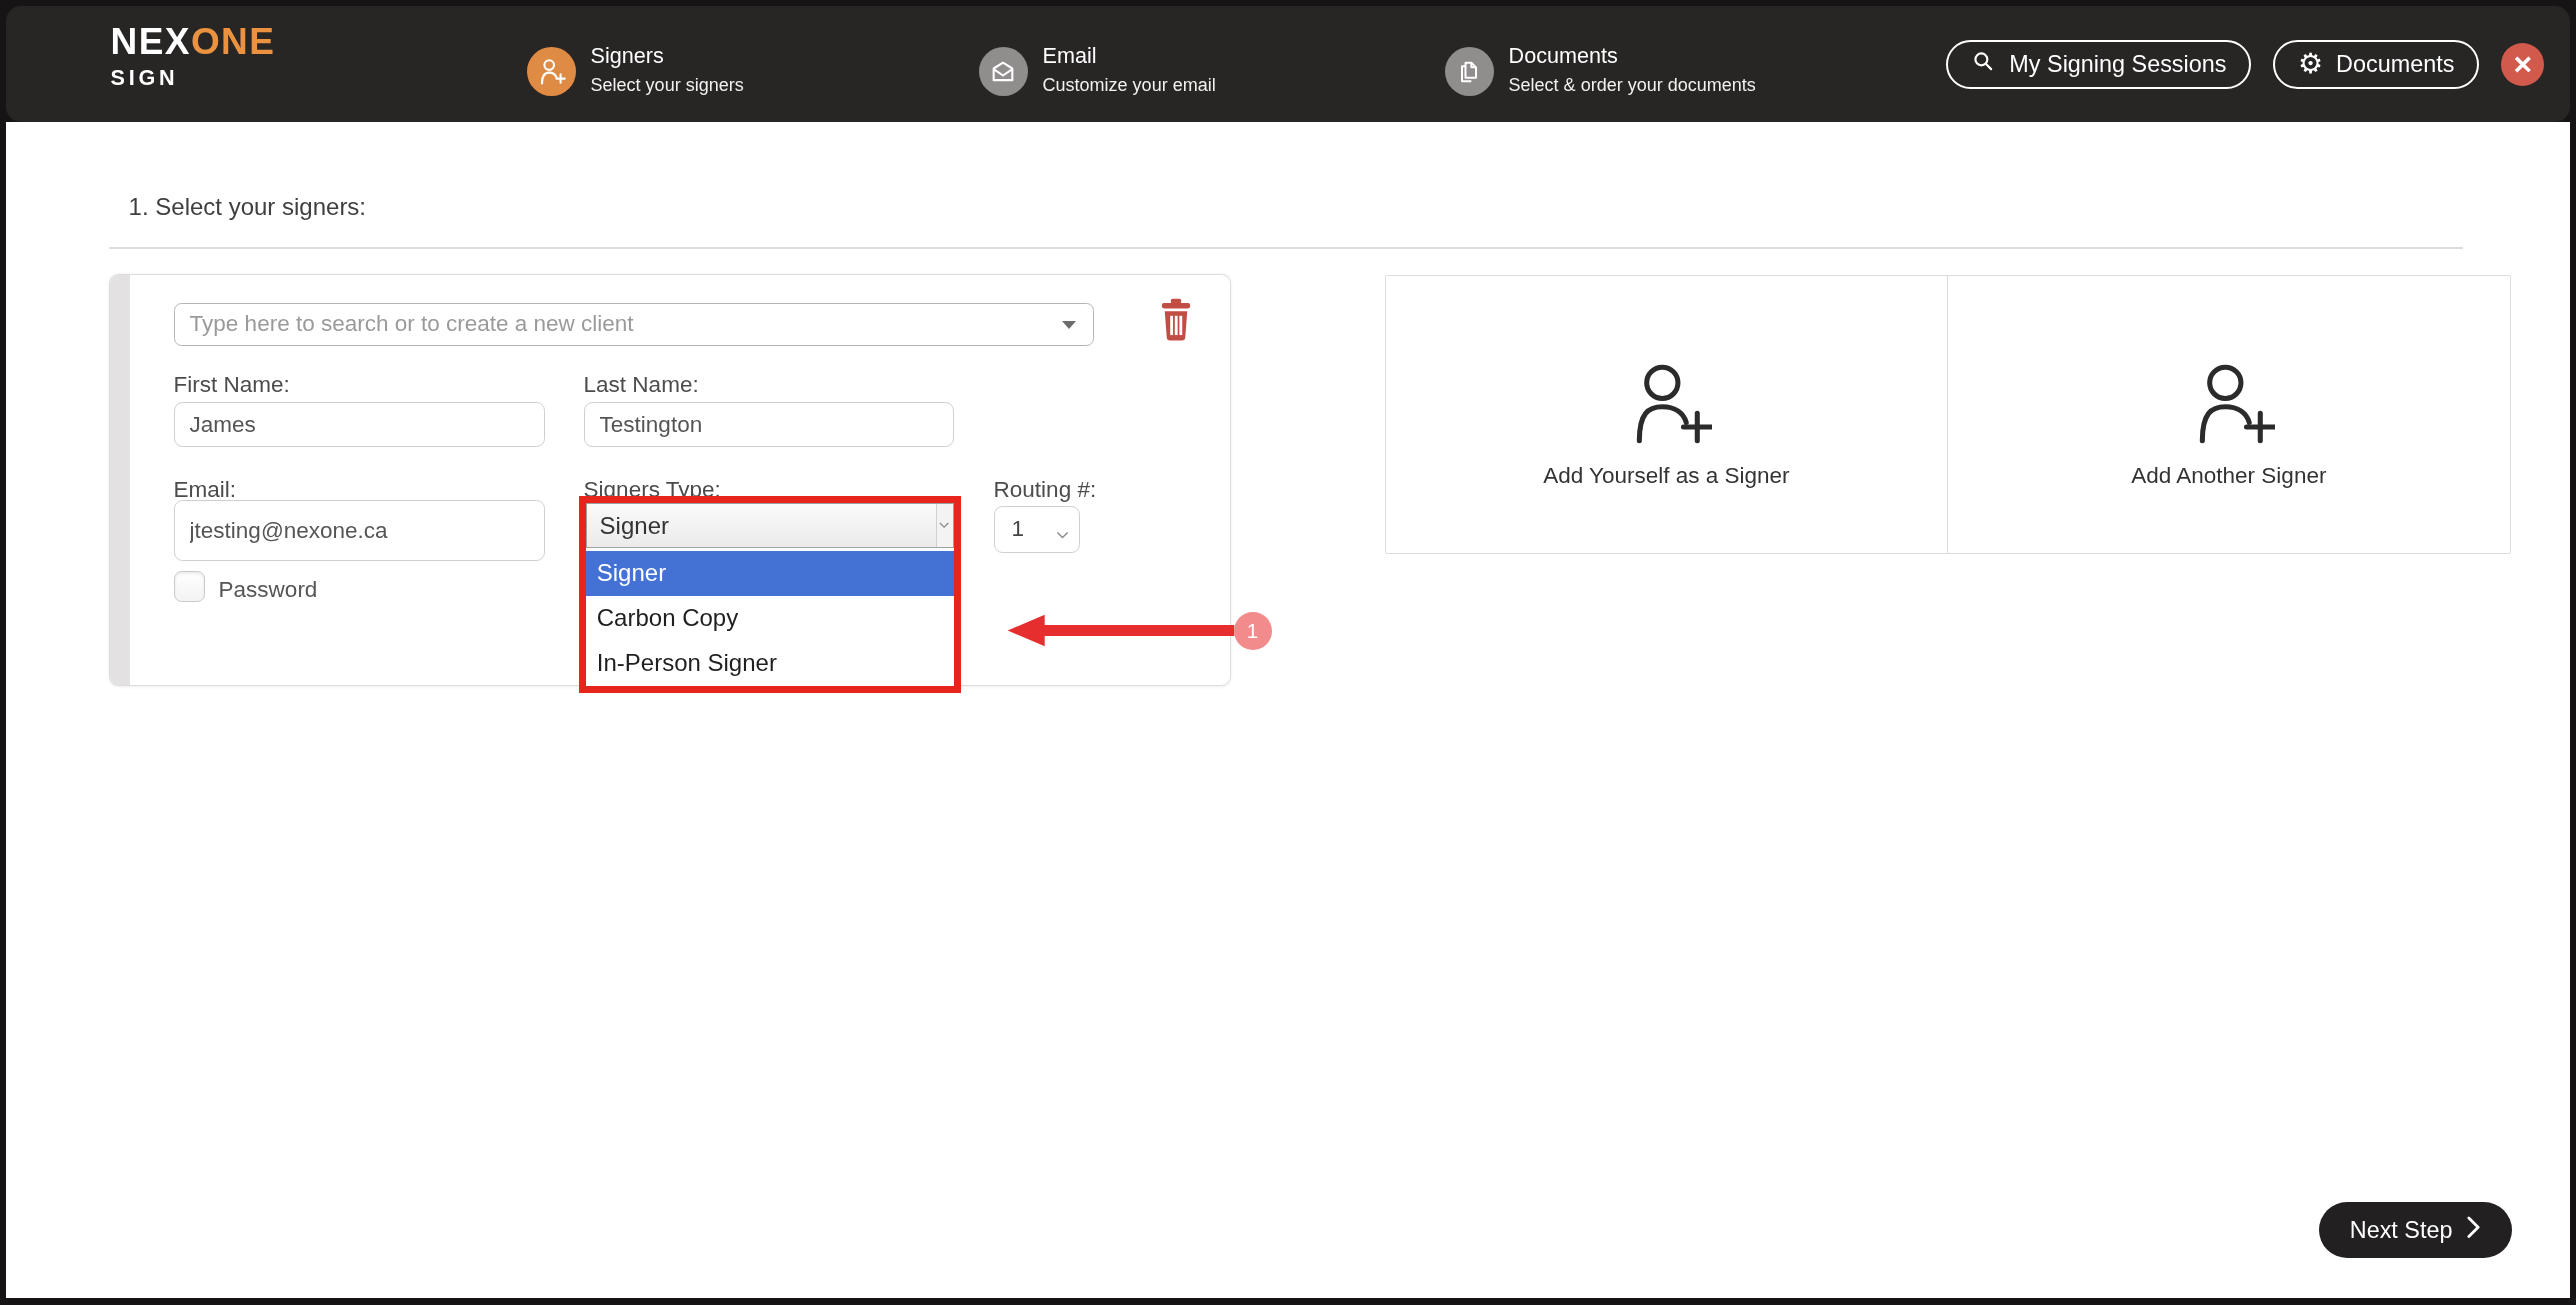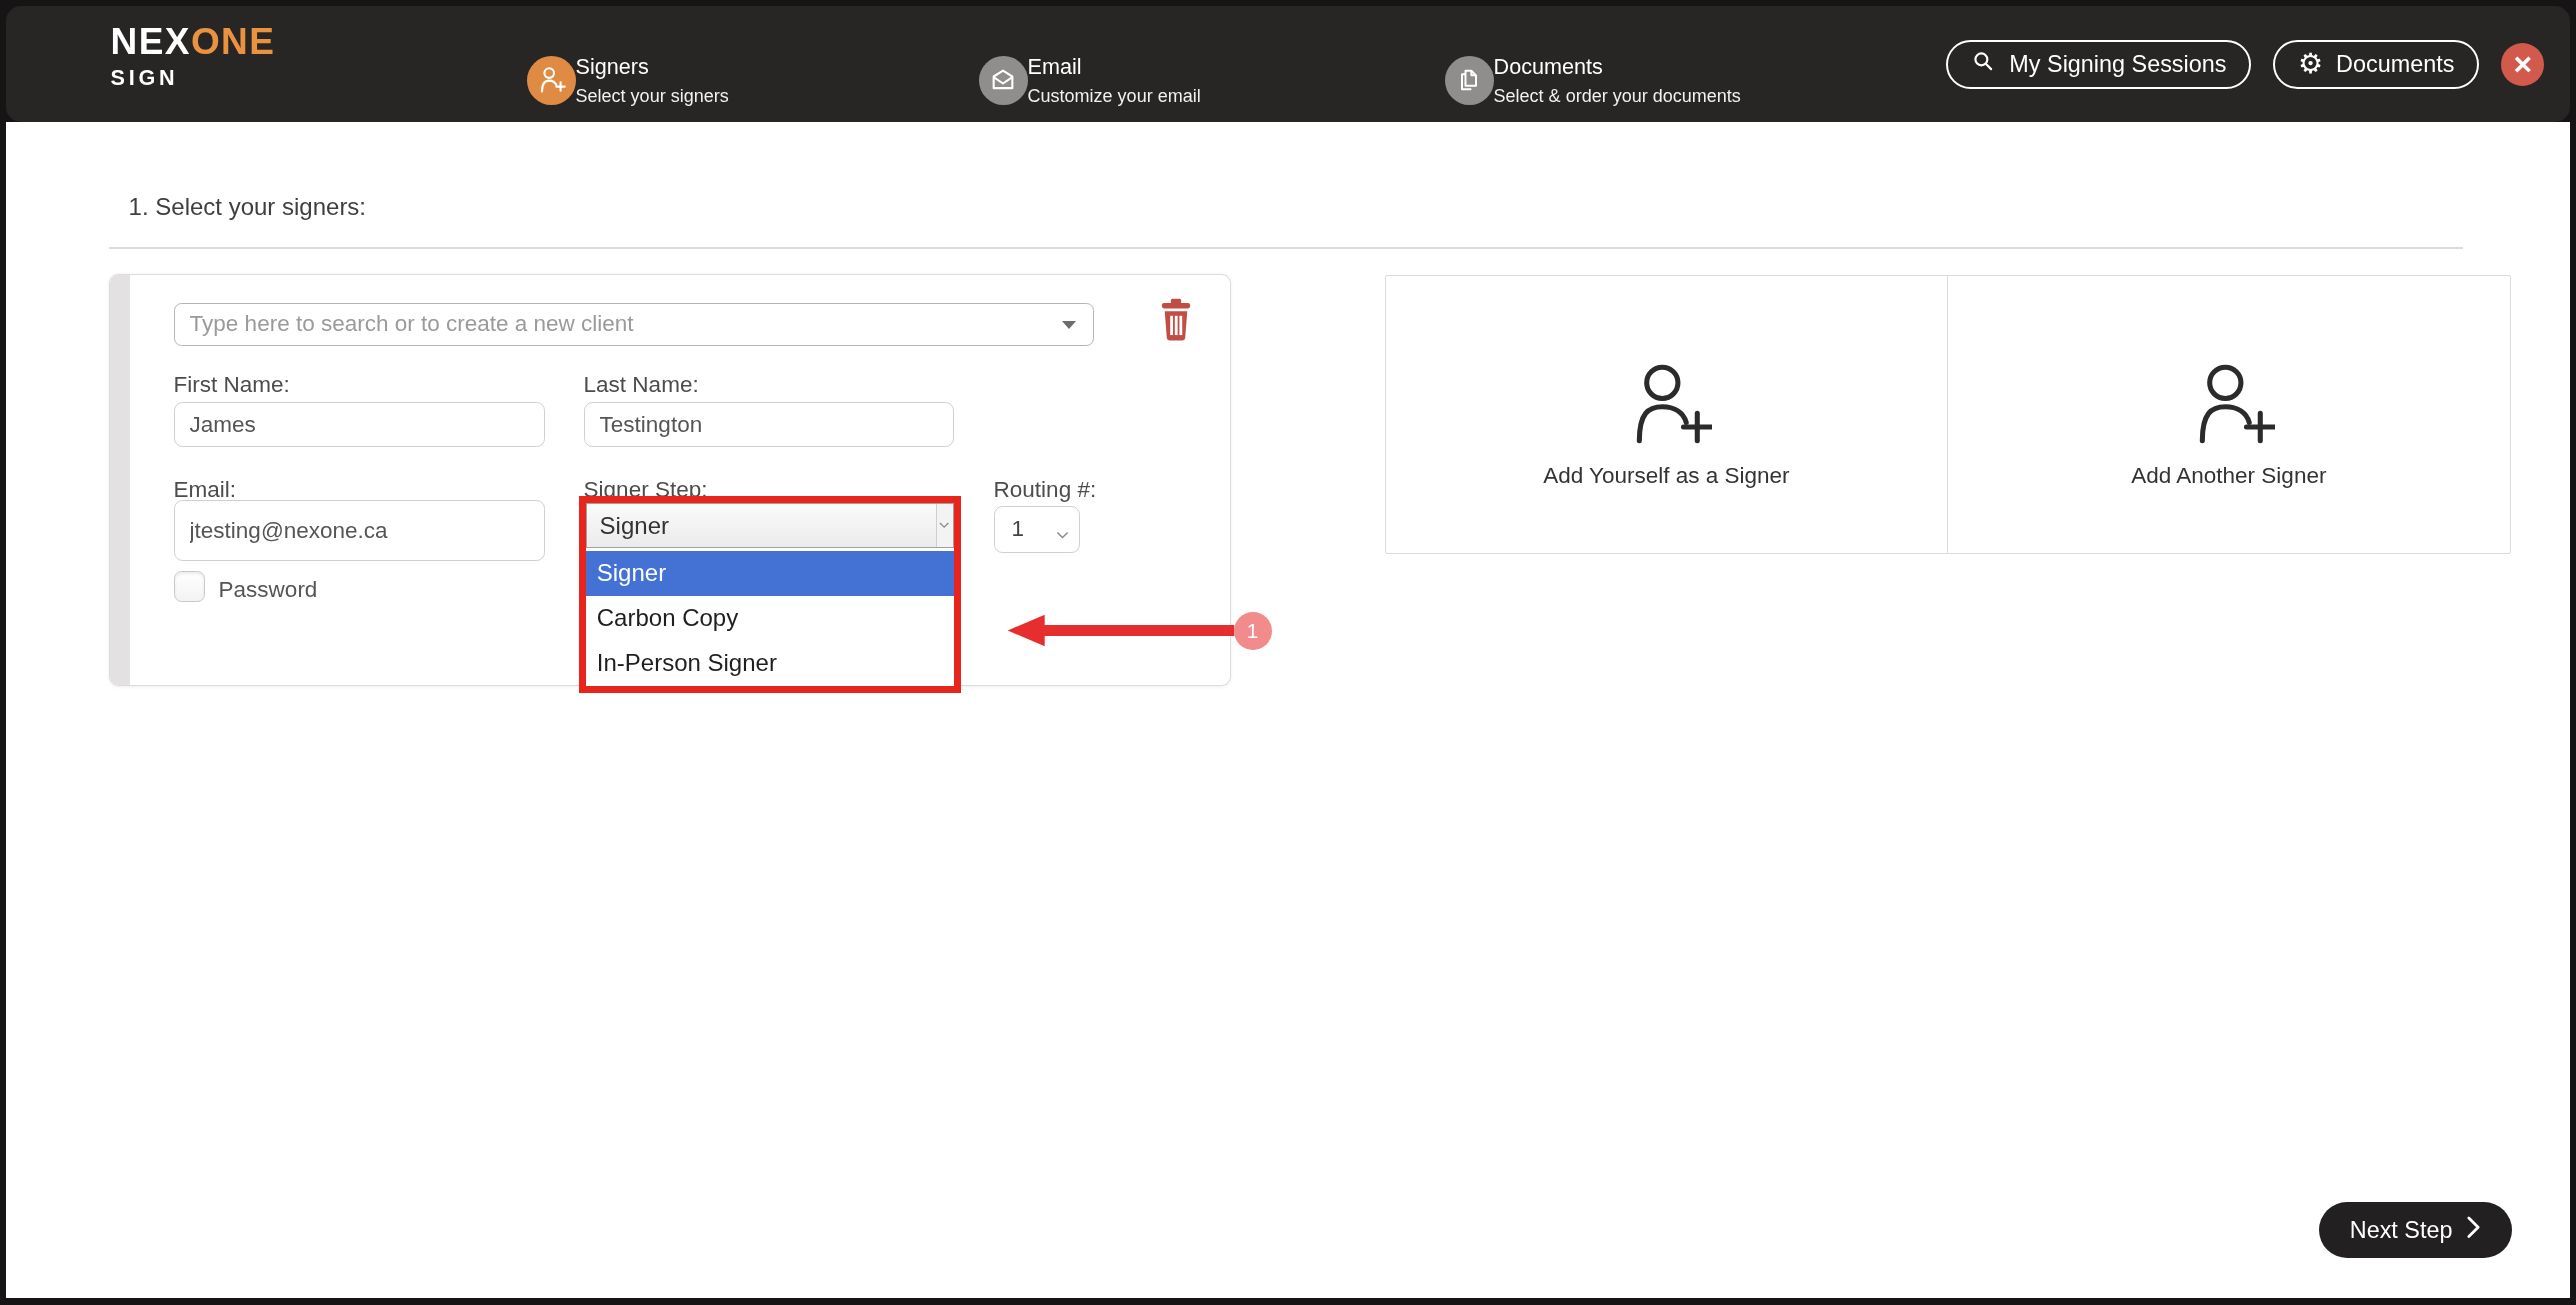--- a/index.html
+++ b/index.html
@@ -7,21 +7,21 @@
   #app { position:relative; width:2576px; height:1305px; background:#161414; overflow:hidden; }
 
   
   .header { position:absolute; left:5.6px; top:5.6px; right:5.6px; height:116px;
             background:#282525; border-radius:15px; }
   .logo { position:absolute; left:105px; top:15px; color:#fff; }
   .logo-main { font-size:37px; font-weight:bold; letter-spacing:1.4px; }
   .logo-main .accent { color:#EB9240; }
   .logo-sub { font-size:21.6px; font-weight:600; letter-spacing:3.7px; margin-top:2.8px; }
 
-  .step { position:absolute; top:48px; display:flex; align-items:center; cursor:pointer; }
+  .step { position:absolute; top:37px; display:flex; align-items:flex-end; gap:15px; cursor:pointer; }
   .step-signers   { left:521px; }
   .step-email     { left:973px; }
   .step-documents { left:1439px; }
   .step-icon { width:49px; height:49px; border-radius:50%; display:flex; align-items:center; justify-content:center; flex:0 0 auto; }
   .step-icon.orange { background:#E08B44; }
   .step-icon.gray   { background:#908D8D; }
   .step-title { font-size:21.6px; color:#fff; }
   .step-sub   { font-size:18px; color:#f2f0f0; margin-top:6.6px; }
 
   .actions { position:absolute; right:26px; top:34px; display:flex; align-items:center; gap:22.5px; }
@@ -209,21 +209,21 @@
           </svg>
         </span>
       </div>
 
       <div class="field-label lbl-first">First Name:</div>
       <div class="field-label lbl-last">Last Name:</div>
       <input class="text-input inp-last" value="Testington" style="">
       <input class="text-input inp-first" value="James" style="">
 
       <div class="field-label lbl-email">Email:</div>
-      <div class="field-label lbl-type">Signer Step:</div>
+      <div class="field-label lbl-type">Signers Type:</div>
       <div class="field-label lbl-routing">Routing #:</div>
       <input class="text-input inp-email" value="jtesting@nexone.ca" style="">
 
       <div class="routing-select">
         <div class="routing-value">1</div>
         <div class="routing-chevron">
           <svg width="13" height="8.4" viewBox="0 0 14 9" fill="none" stroke="#8a8a8a" stroke-width="1.6">
               <path d="M1.5 1.5 L7 7 L12.5 1.5"></path>
             </svg>
         </div>

